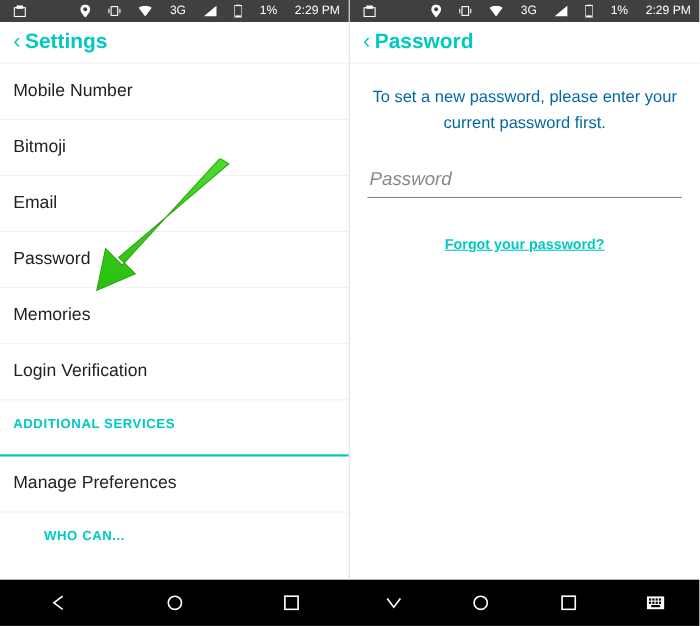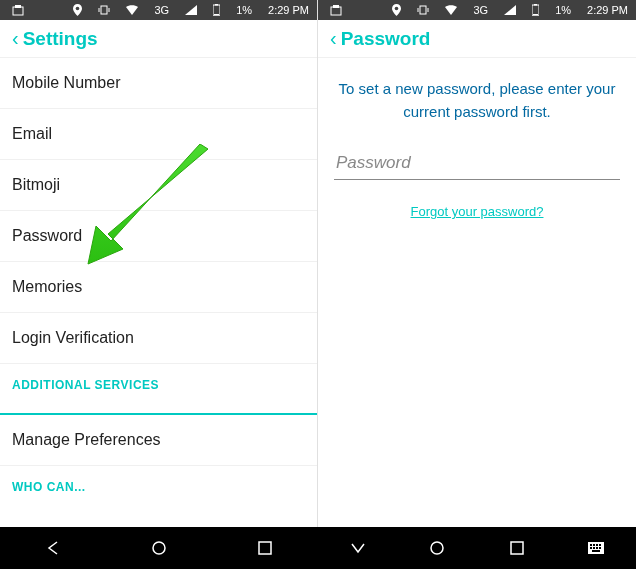--- a/index.html
+++ b/index.html
@@ -76,20 +76,21 @@
       padding: 14px 12px 21px;
       font-size: 12px;
       color: #00c9c1;
       font-weight: 700;
       letter-spacing: 0.5px;
       border-bottom: 2px solid #00c9c1;
     }
     .section-header.cut {
       padding-bottom: 2px;
       border-bottom: none;
+      margin-left: 28px;
     }
     .pw-body {
       padding: 20px 16px 0;
       text-align: center;
     }
     .pw-instr {
       font-size: 15px;
       color: #0369a1;
       line-height: 1.5;
       margin-bottom: 24px;
@@ -104,25 +105,26 @@
       padding: 6px 2px;
       text-align: left;
       outline: none;
       font-family: inherit;
     }
     .pw-input::placeholder {
       color: #888;
       font-style: italic;
     }
     .forgot {
-      margin-top: 24px;
+      margin-top: 34px;
       font-size: 13px;
       color: #00c9c1;
       text-decoration: underline;
       display: inline-block;
+      font-weight: bold;
     }
     .navbar {
       background: #000;
       height: 42px;
       display: flex;
       width: 636px;
     }
     .nav-half {
       width: 318px;
       display: flex;
@@ -193,22 +195,22 @@
       <span>2:29 PM</span>
     </div>
 
     <div class="header">
       <span class="back-chev">‹</span>
       <span class="title">Settings</span>
     </div>
 
     <div class="list">
       <div class="list-item">Mobile Number</div>
+      <div class="list-item">Bitmoji</div>
       <div class="list-item">Email</div>
-      <div class="list-item">Bitmoji</div>
       <div class="list-item">Password</div>
       <div class="list-item">Memories</div>
       <div class="list-item">Login Verification</div>
       <div class="section-header">ADDITIONAL SERVICES</div>
       <div class="list-item">Manage Preferences</div>
       <div class="section-header cut">WHO CAN...</div>
     </div>
 
     <svg class="arrow" width="140" height="140" viewBox="0 0 140 140">
       <defs>

